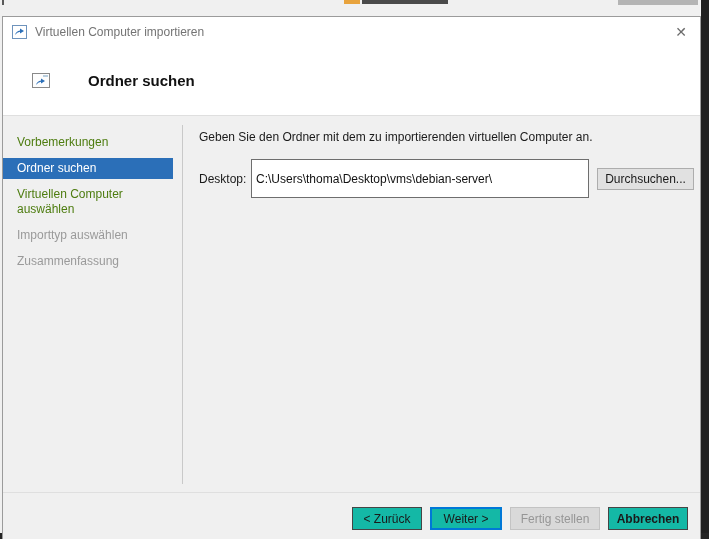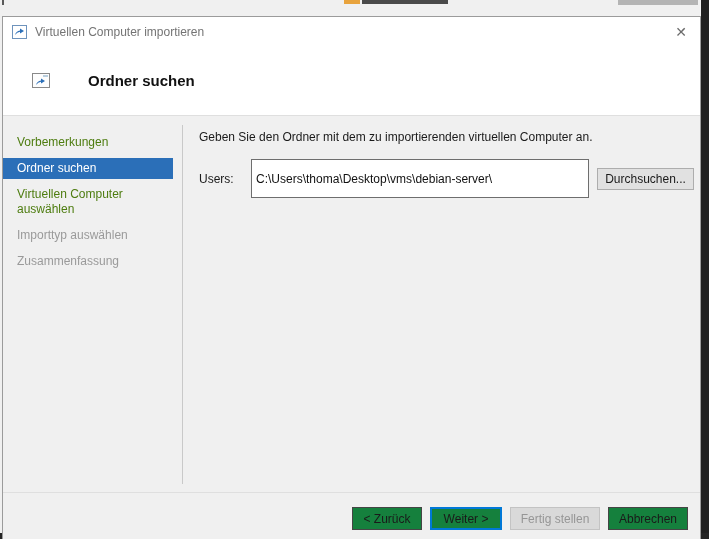--- a/index.html
+++ b/index.html
@@ -77,28 +77,28 @@
     font-family:"Liberation Sans", sans-serif; font-size:12px; color:#1a1a1a;
     cursor:default;
   }
 
   .footer {
     flex:0 0 auto; height:52px; border-top:1px solid #dfdfdf;
     display:flex; align-items:center; justify-content:flex-end;
     padding-right:12px; background:#f0f0f0;
   }
   .footer button {
-    height:23px; margin-left:8px; background:#15803d;
+    height:23px; margin-left:8px; background:#14b8a6;
     border:1px solid #454545; font-family:"Liberation Sans", sans-serif;
     font-size:12px; color:#1a1a1a; cursor:default;
   }
   .btn-back { width:70px; }
   .btn-next { width:72px; border:2px solid #0078d7 !important; }
   .btn-finish { width:90px; background:#d9d9d9 !important; border:1px solid #c3c3c3 !important; color:#969696 !important; }
-  .btn-cancel { width:80px; }
+  .btn-cancel { width:80px;font-weight:bold; }
 </style>
 </head>
 <body>
 
 <div class="bg-top-gray"></div>
 <div class="bg-top-icon"></div>
 <div class="bg-top-text"></div>
 <div class="bg-top-line"></div>
 <div class="bg-strip-right"></div>
 <div class="bg-strip-bottom"></div>
@@ -134,21 +134,21 @@
       <div class="sidebar-item">Virtuellen Computer auswählen</div>
       <div class="sidebar-item disabled">Importtyp auswählen</div>
       <div class="sidebar-item disabled">Zusammenfassung</div>
     </div>
 
     <div class="v-sep"></div>
 
     <div class="main">
       <div class="instruction">Geben Sie den Ordner mit dem zu importierenden virtuellen Computer an.</div>
       <div class="folder-row">
-        <span class="folder-label">Users:</span>
+        <span class="folder-label">Desktop:</span>
         <input class="folder-input" type="text" value="C:\Users\thoma\Desktop\vms\debian-server\" style="">
         <button class="browse-btn">Durchsuchen...</button>
       </div>
     </div>
 
   </div>
 
   <div class="footer">
     <button class="btn-back">&lt; Zurück</button>
     <button class="btn-next">Weiter &gt;</button>

